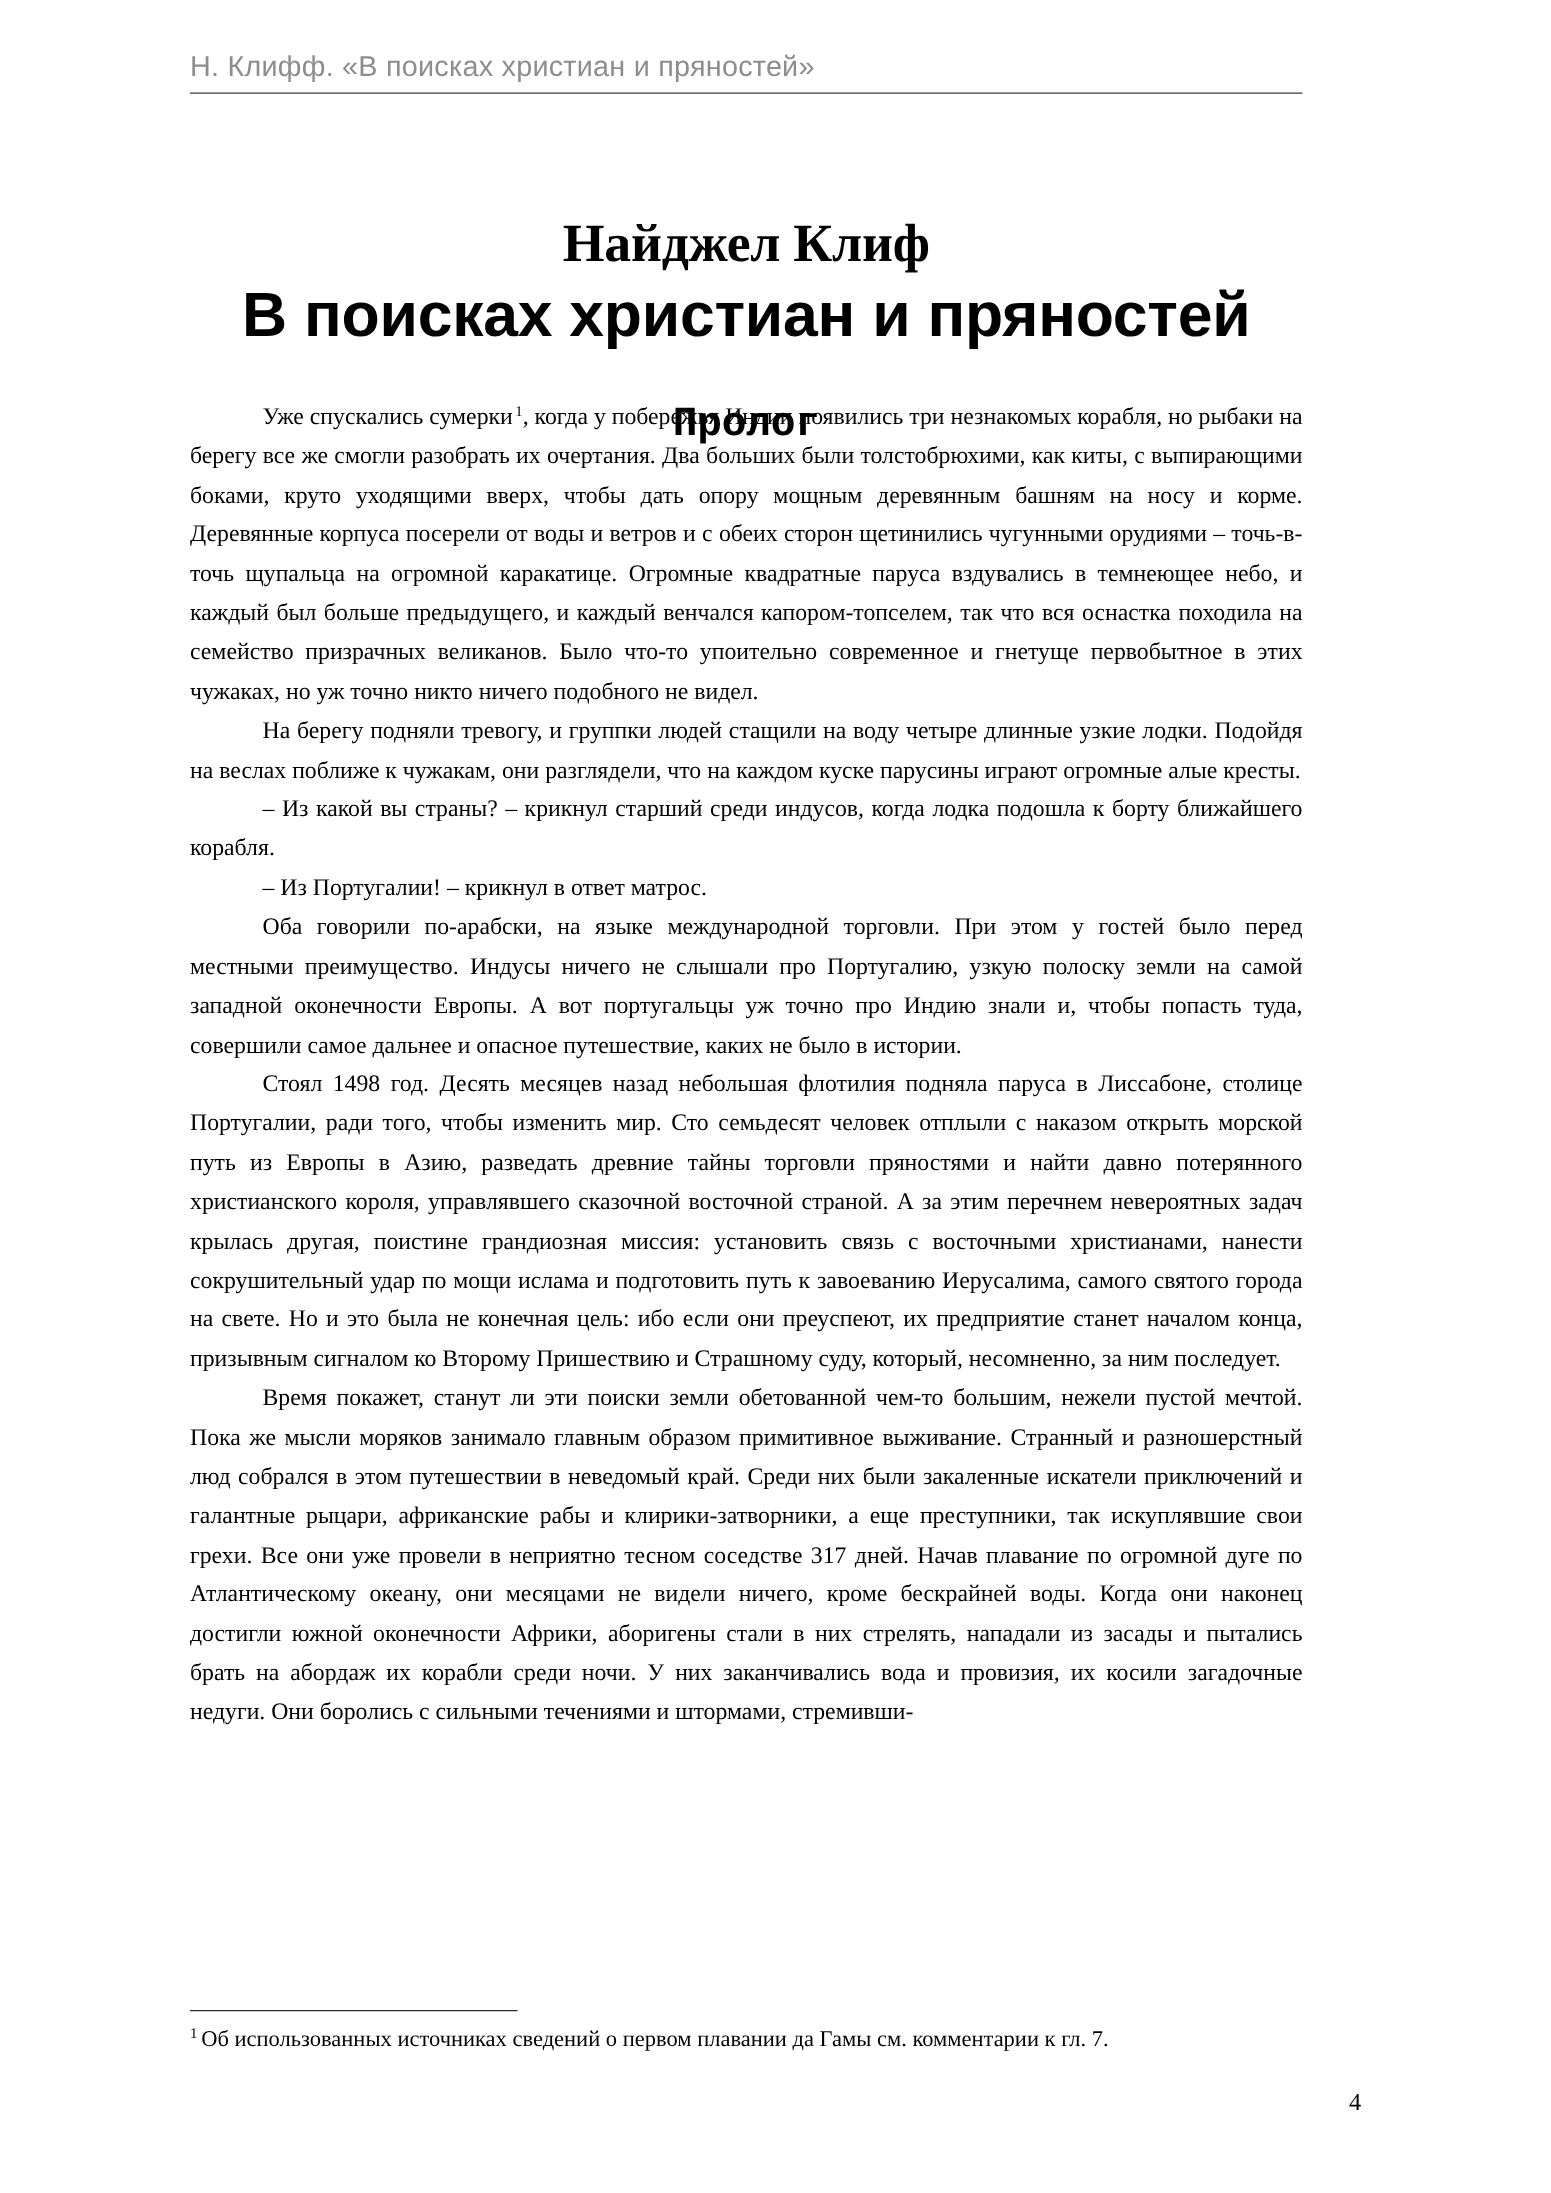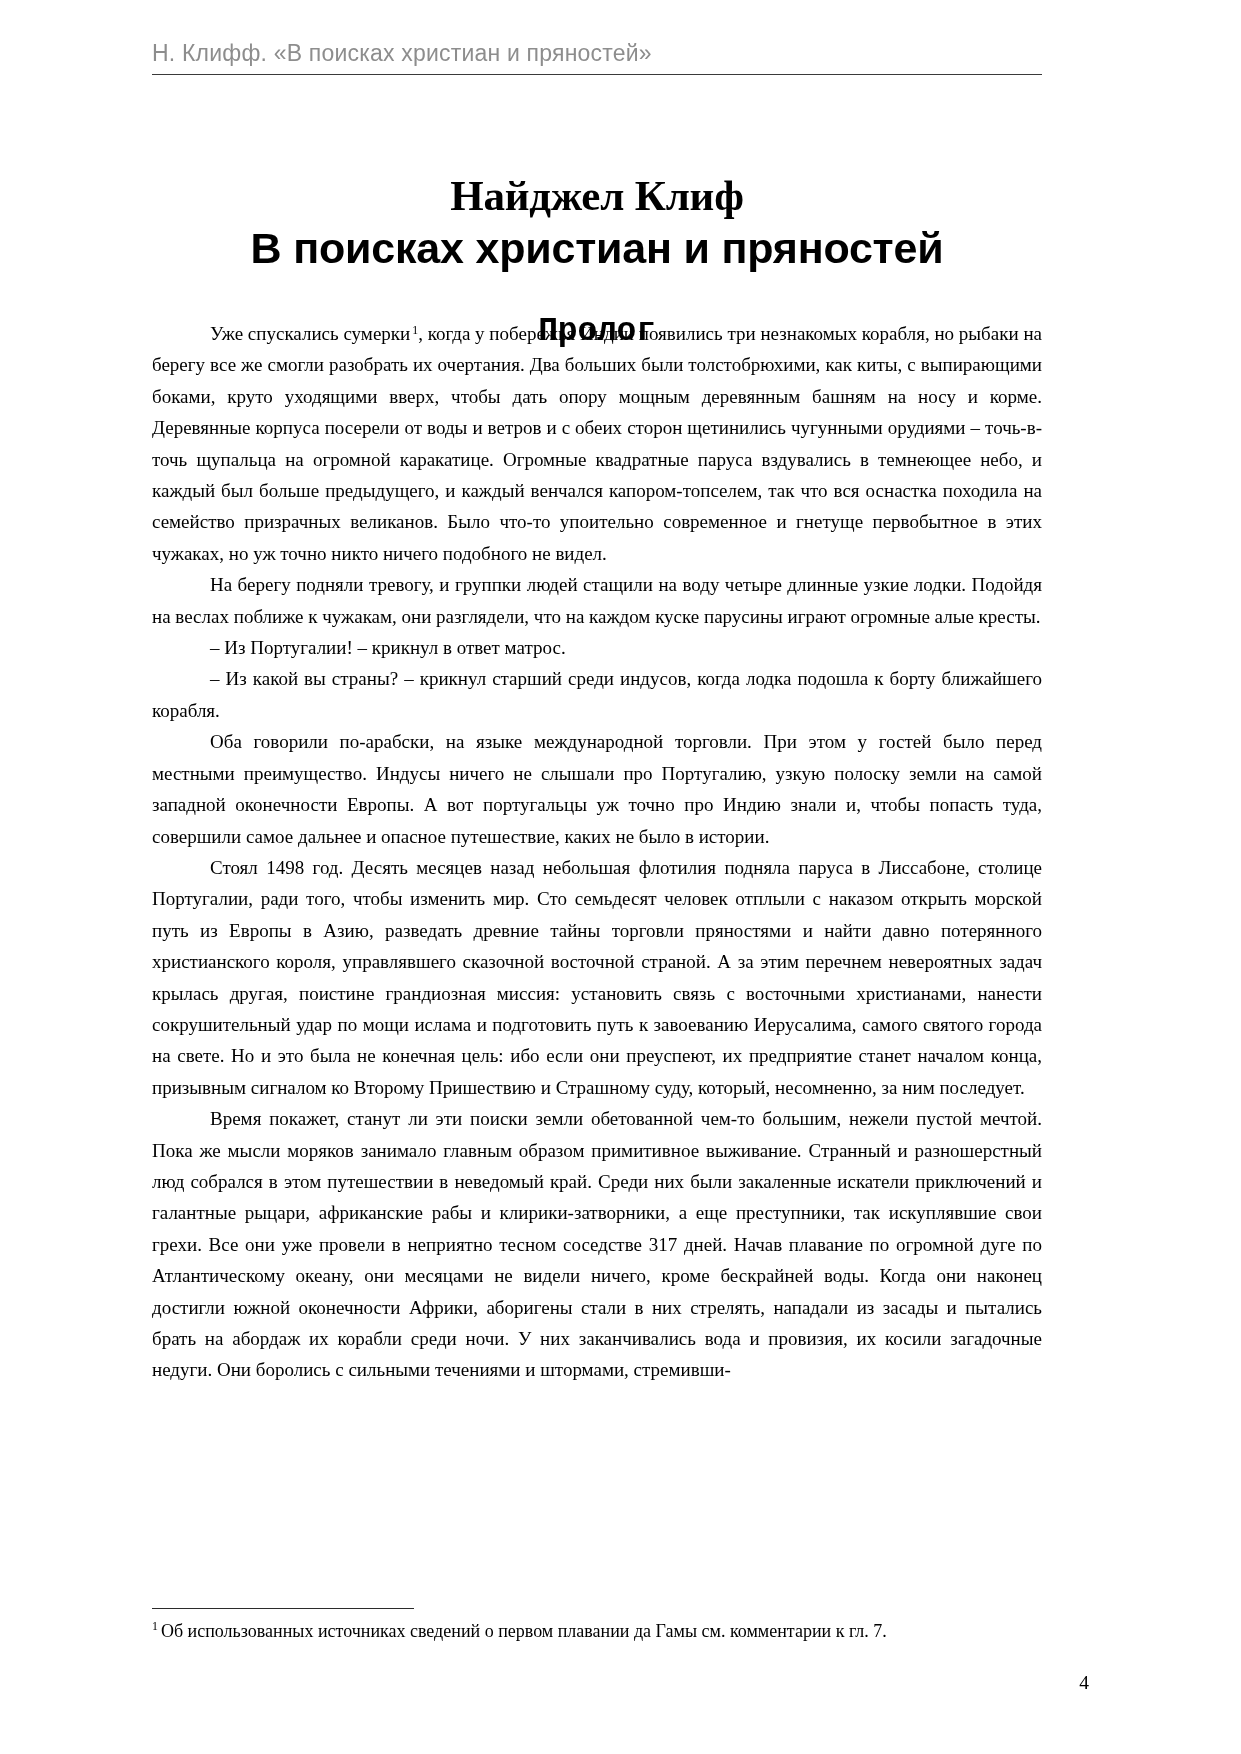--- a/index.html
+++ b/index.html
@@ -57,21 +57,21 @@
     font-weight: bold;
     font-size: 43px;
     line-height: 1.22;
     letter-spacing: -0.2px;
     display: block;
     margin-top: 44px;
   }
   .book-title {
     font-family: "Liberation Sans", "DejaVu Sans", sans-serif;
     font-weight: bold;
-    font-size: 43px;
+    font-size: 50px;
     line-height: 1.22;
     letter-spacing: -0.2px;
     display: block;
   }
   .section-heading {
     font-family: Liberation Mono, monospace;
     font-weight: bold;
     font-size: 33px;
     display: block;
     margin-top: 38px;
@@ -150,23 +150,23 @@
     <span class="book-title">В поисках христиан и пряностей</span>
     <span class="section-heading">Пролог</span>
   </div>
 
   <div class="body-text">
 
     <p><span>Уже спускались сумерки</span><sup class="fn-ref">1</sup><span>, когда у побережья Индии появились три незнакомых корабля, но рыбаки на берегу все же смогли разобрать их очертания. Два больших были толстобрюхими, как киты, с выпирающими боками, круто уходящими вверх, чтобы дать опору мощным деревянным башням на носу и корме. Деревянные корпуса посерели от воды и ветров и с обеих сторон щетинились чугунными орудиями – точь-в-точь щупальца на огромной каракатице. Огромные квадратные паруса вздувались в темнеющее небо, и каждый был больше предыдущего, и каждый венчался капором-топселем, так что вся оснастка походила на семейство призрачных великанов. Было что-то упоительно современное и гнетуще первобытное в этих чужаках, но уж точно никто ничего подобного не видел.</span></p>
 
     <p>На берегу подняли тревогу, и группки людей стащили на воду четыре длинные узкие лодки. Подойдя на веслах поближе к чужакам, они разглядели, что на каждом куске парусины играют огромные алые кресты.</p>
 
+    <p class="dialogue">– Из какой вы страны? – крикнул старший среди индусов, когда лодка подошла к борту ближайшего корабля.</p>
+
     <p class="dialogue">– Из Португалии! – крикнул в ответ матрос.</p>
-
-    <p class="dialogue">– Из какой вы страны? – крикнул старший среди индусов, когда лодка подошла к борту ближайшего корабля.</p>
 
     <p>Оба говорили по-арабски, на языке международной торговли. При этом у гостей было перед местными преимущество. Индусы ничего не слышали про Португалию, узкую полоску земли на самой западной оконечности Европы. А вот португальцы уж точно про Индию знали и, чтобы попасть туда, совершили самое дальнее и опасное путешествие, каких не было в истории.</p>
 
     <p>Стоял 1498 год. Десять месяцев назад небольшая флотилия подняла паруса в Лиссабоне, столице Португалии, ради того, чтобы изменить мир. Сто семьдесят человек отплыли с наказом открыть морской путь из Европы в Азию, разведать древние тайны торговли пряностями и найти давно потерянного христианского короля, управлявшего сказочной восточной страной. А за этим перечнем невероятных задач крылась другая, поистине грандиозная миссия: установить связь с восточными христианами, нанести сокрушительный удар по мощи ислама и подготовить путь к завоеванию Иерусалима, самого святого города на свете. Но и это была не конечная цель: ибо если они преуспеют, их предприятие станет началом конца, призывным сигналом ко Второму Пришествию и Страшному суду, который, несомненно, за ним последует.</p>
 
     <p>Время покажет, станут ли эти поиски земли обетованной чем-то большим, нежели пустой мечтой. Пока же мысли моряков занимало главным образом примитивное выживание. Странный и разношерстный люд собрался в этом путешествии в неведомый край. Среди них были закаленные искатели приключений и галантные рыцари, африканские рабы и клирики-затворники, а еще преступники, так искуплявшие свои грехи. Все они уже провели в неприятно тесном соседстве 317 дней. Начав плавание по огромной дуге по Атлантическому океану, они месяцами не видели ничего, кроме бескрайней воды. Когда они наконец достигли южной оконечности Африки, аборигены стали в них стрелять, нападали из засады и пытались брать на абордаж их корабли среди ночи. У них заканчивались вода и провизия, их косили загадочные недуги. Они боролись с сильными течениями и штормами, стремивши-</p>
 
   </div>
 
   <div class="footnote-area">

